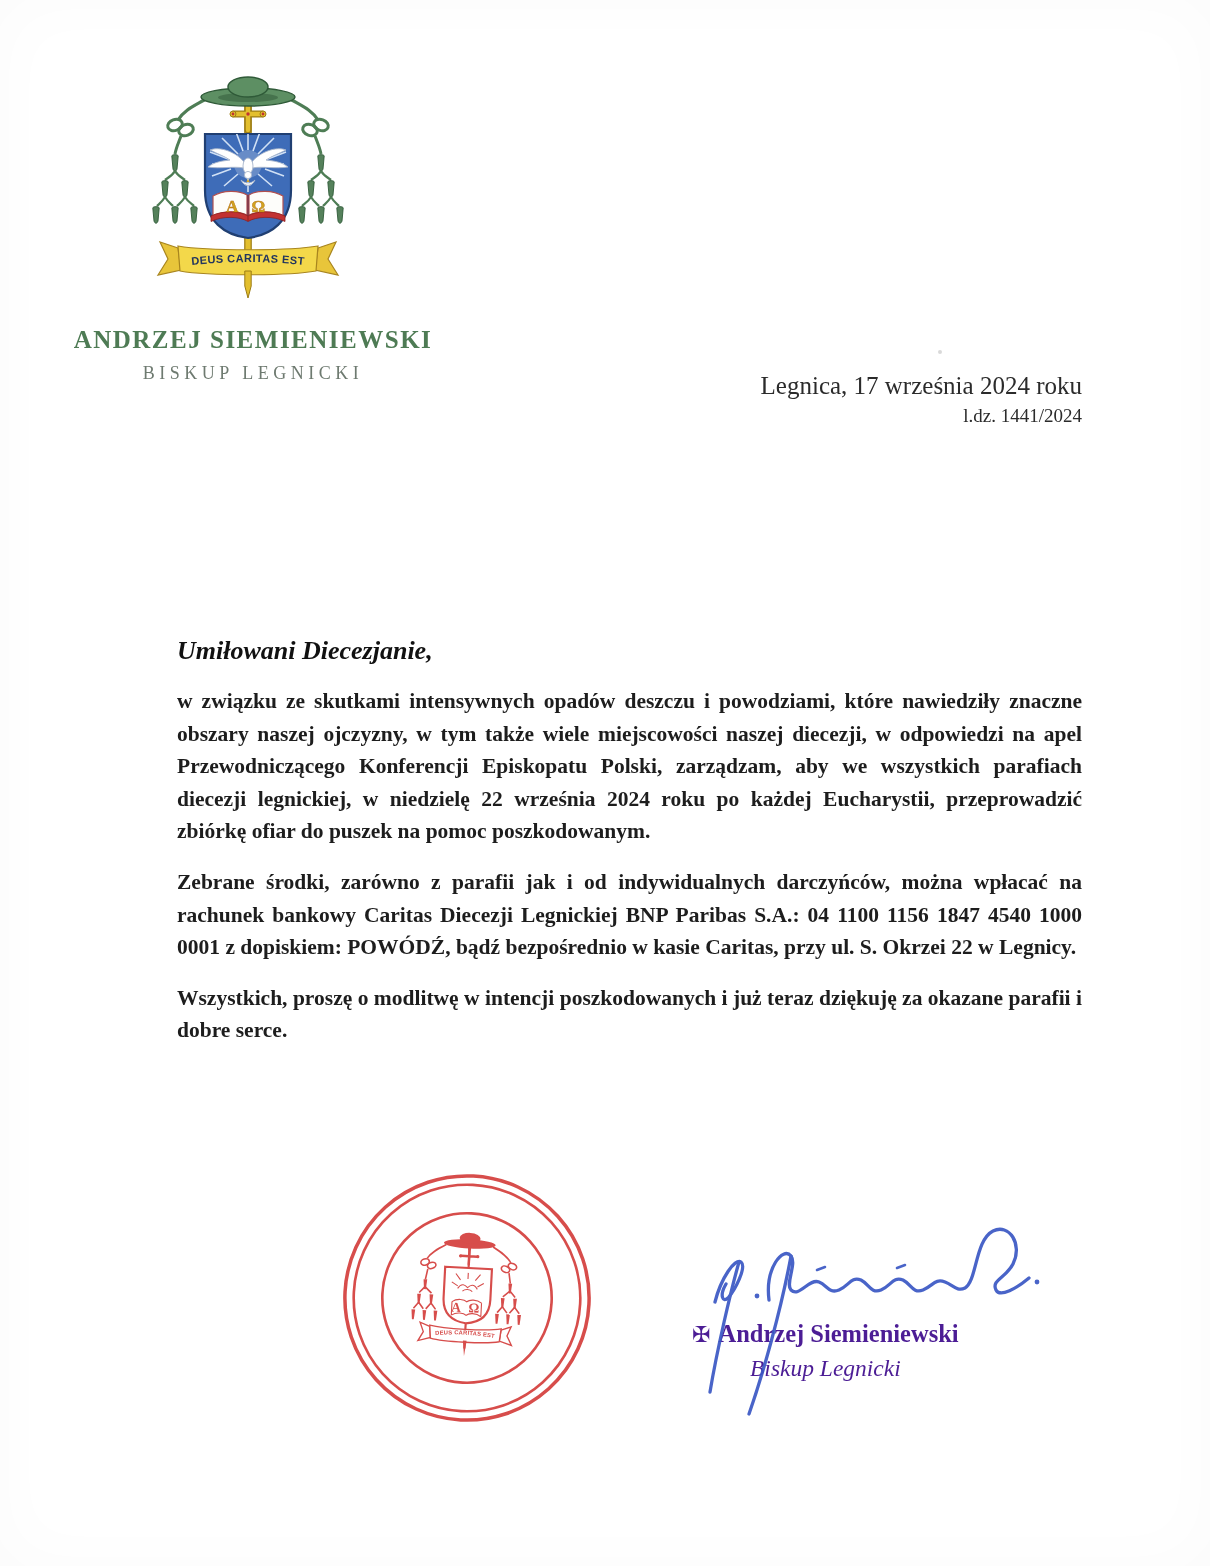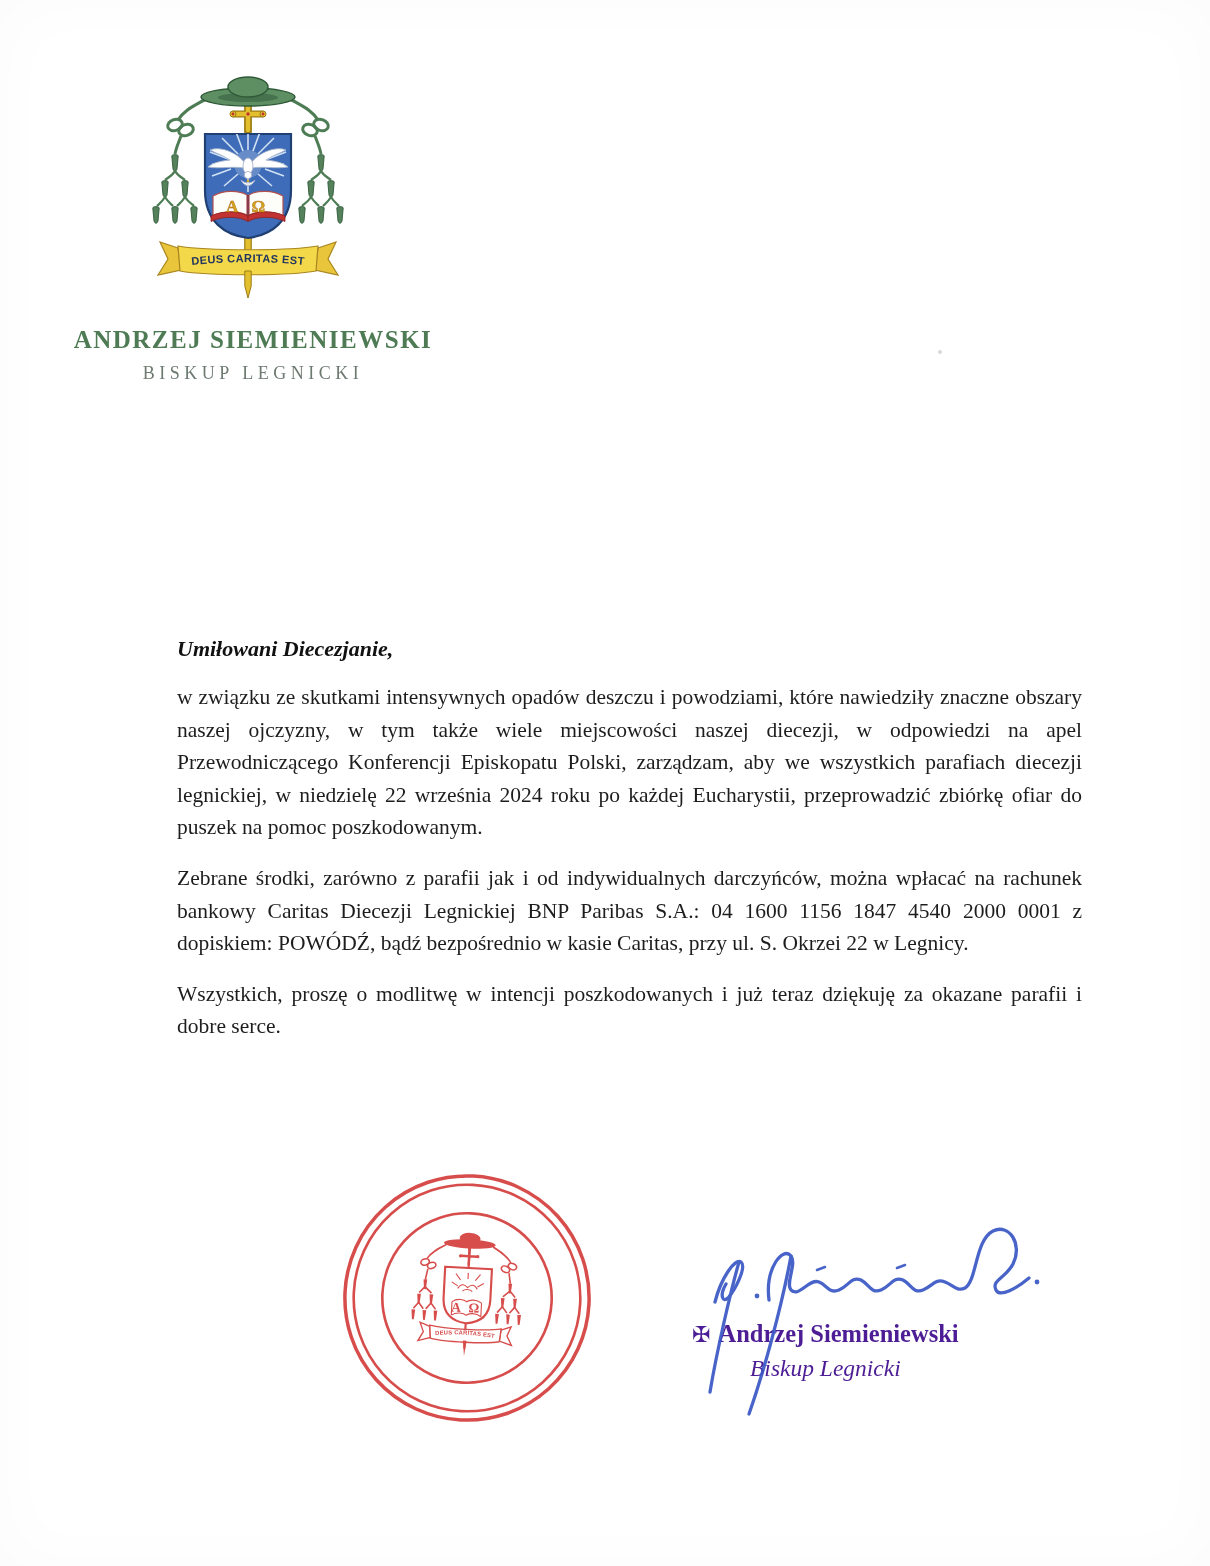--- a/index.html
+++ b/index.html
@@ -27,25 +27,26 @@
     color:#6e7a70;white-space:nowrap;
   }
   
   .dateline{position:absolute;right:128px;top:372px;text-align:right;color:#2b2b2b;}
   .date-main{font-size:25px;}
   .date-ref{font-size:19px;margin-top:5px;}
   .speck{position:absolute;left:938px;top:350px;width:4px;height:4px;border-radius:50%;
     background:#b9b9b9;opacity:.55;}
   
   .letter-body{position:absolute;left:177px;top:636px;width:905px;}
-  .salutation{font-size:22px;font-weight:bold;font-style:italic;color:#111;margin:0 0 19px 0;}
+  .salutation{font-size:26px;font-weight:bold;font-style:italic;color:#111;margin:0 0 19px 0;}
   .letter-body p{
     margin:0 0 18px 0;
     font-size:21.5px;line-height:32.6px;
     text-align:justify;
+    font-weight:bold;
   }
   
   .seal{position:absolute;left:335px;top:1166px;opacity:.93;transform:rotate(3deg);}
   
   .sig-ink{position:absolute;left:685px;top:1210px;pointer-events:none;}
   .sig-block{position:absolute;left:692px;top:1320px;color:#4c1d95;}
   .sig-name{font-size:24.5px;font-weight:bold;white-space:nowrap;}
   .sig-cross{font-weight:normal;font-size:22px;margin-right:8px;}
   .sig-title{font-size:23.5px;font-style:italic;margin:7px 0 0 58px;white-space:nowrap;}
 </style>
@@ -129,26 +130,30 @@
     </text>
 
     <path d="M96.8,197 L96.8,212 L100,224 L103.2,212 L103.2,197 Z" fill="#e3bf2e" stroke="#9c7c14" stroke-width="1"></path>
   </svg>
 
   <div class="lh-text">
     <div class="lh-name">ANDRZEJ SIEMIENIEWSKI</div>
     <div class="lh-title">BISKUP LEGNICKI</div>
   </div>
 
+  <div class="dateline">
+    <div class="date-main">Legnica, 17 września 2024 roku</div>
+    <div class="date-ref">l.dz. 1441/2024</div>
+  </div>
   <div class="speck"></div>
 
   <div class="letter-body">
     <div class="salutation">Umiłowani Diecezjanie,</div>
     <p>w związku ze skutkami intensywnych opadów deszczu i powodziami, które nawiedziły znaczne obszary naszej ojczyzny, w tym także wiele miejscowości naszej diecezji, w odpowiedzi na apel Przewodniczącego Konferencji Episkopatu Polski, zarządzam, aby we wszystkich parafiach diecezji legnickiej, w niedzielę 22 września 2024 roku po każdej Eucharystii, przeprowadzić zbiórkę ofiar do puszek na pomoc poszkodowanym.</p>
-    <p>Zebrane środki, zarówno z parafii jak i od indywidualnych darczyńców, można wpłacać na rachunek bankowy Caritas Diecezji Legnickiej BNP Paribas S.A.: 04 1600 1156 1847 4540 2000 0001 z dopiskiem: POWÓDŹ, bądź bezpośrednio w kasie Caritas, przy ul. S. Okrzei 22 w Legnicy.</p>
+    <p>Zebrane środki, zarówno z parafii jak i od indywidualnych darczyńców, można wpłacać na rachunek bankowy Caritas Diecezji Legnickiej BNP Paribas S.A.: 04 1100 1156 1847 4540 1000 0001 z dopiskiem: POWÓDŹ, bądź bezpośrednio w kasie Caritas, przy ul. S. Okrzei 22 w Legnicy.</p>
     <p>Wszystkich, proszę o modlitwę w intencji poszkodowanych i już teraz dziękuję za okazane parafii i dobre serce.</p>
   </div>
 
   <svg class="seal" width="264" height="264" viewBox="0 0 240 240">
     <g stroke="#d4403e" fill="none">
       <circle cx="120" cy="120" r="111" stroke-width="3.2"></circle>
       <circle cx="120" cy="120" r="103" stroke-width="2.4"></circle>
       <circle cx="120" cy="120" r="77" stroke-width="2.4"></circle>
     </g>
     <path id="sealTop" d="M120,206 A86,86 0 1 1 119.99,206" fill="none"></path>

